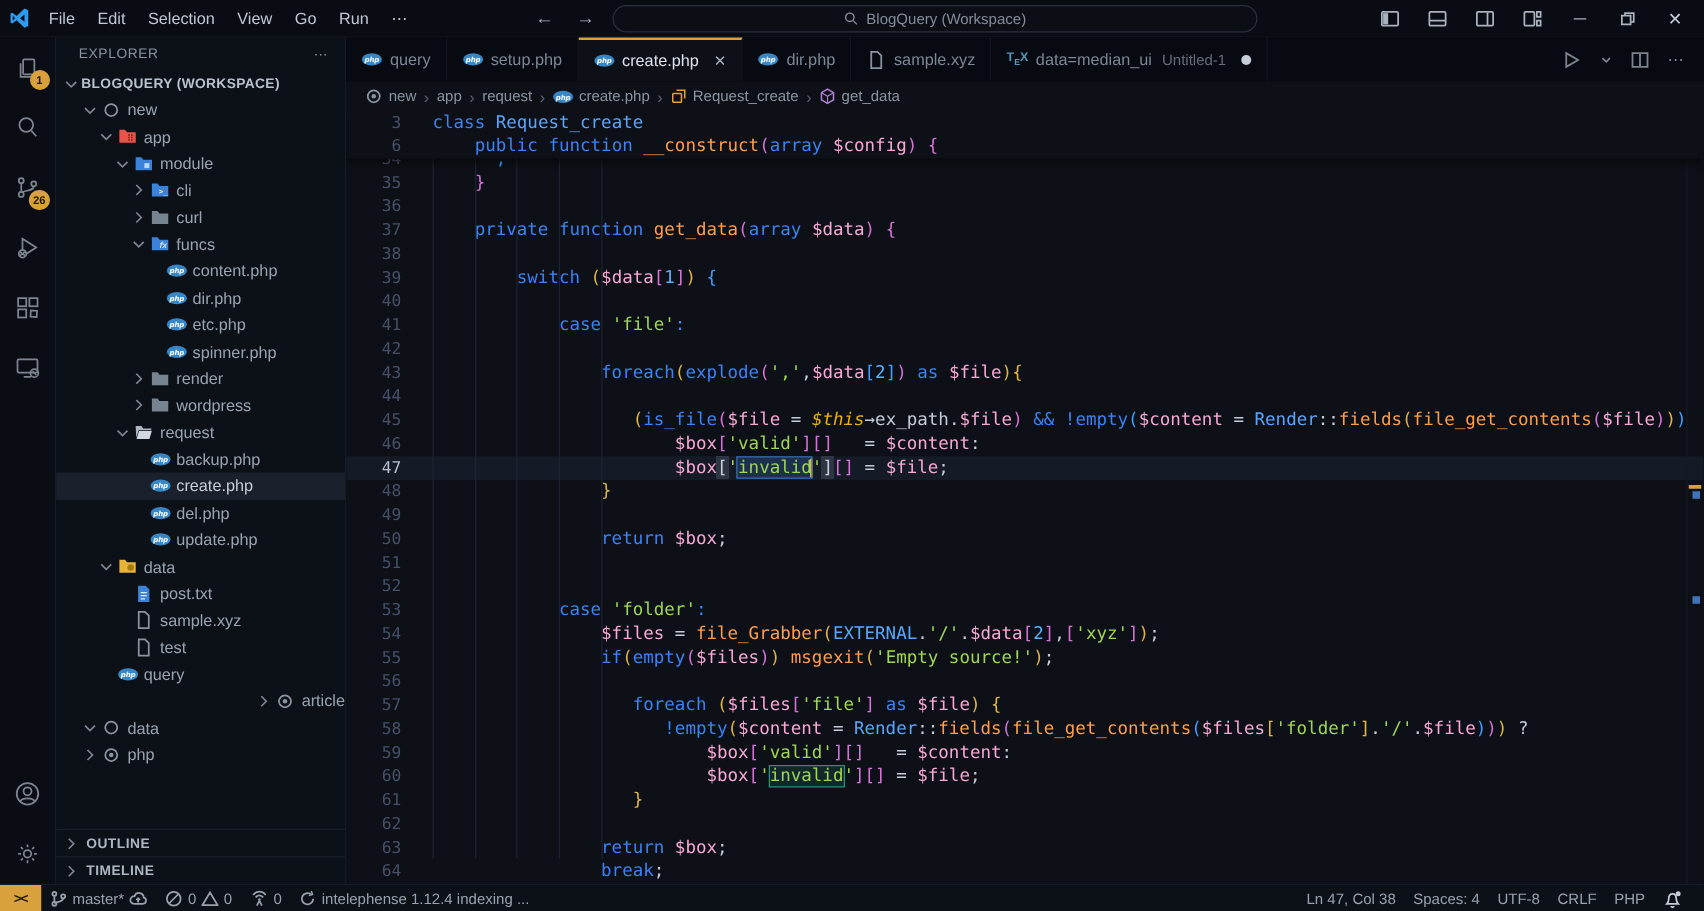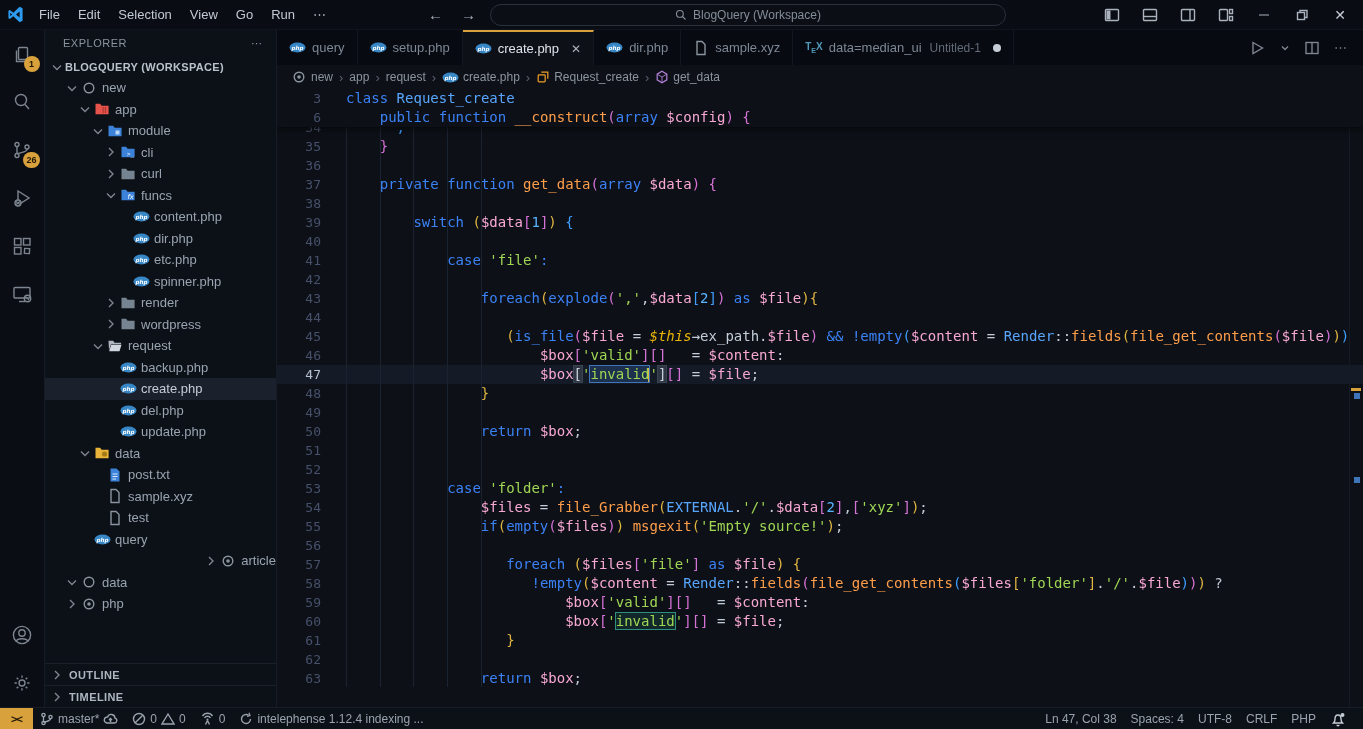--- a/index.html
+++ b/index.html
@@ -708,20 +708,21 @@
         <div class="code-row"><span class="ln">54</span><span class="tk-o">                </span><span class="tk-v">$files</span><span class="tk-o"> = </span><span class="tk-f">file_Grabber</span><span class="tk-g">(</span><span class="tk-c">EXTERNAL</span><span class="tk-o">.</span><span class="tk-s">'/'</span><span class="tk-o">.</span><span class="tk-v">$data</span><span class="tk-m">[</span><span class="tk-n">2</span><span class="tk-m">]</span><span class="tk-o">,</span><span class="tk-m">[</span><span class="tk-s">'xyz'</span><span class="tk-m">]</span><span class="tk-g">)</span><span class="tk-o">;</span></div>
         <div class="code-row"><span class="ln">55</span><span class="tk-o">                </span><span class="tk-k">if</span><span class="tk-g">(</span><span class="tk-k">empty</span><span class="tk-m">(</span><span class="tk-v">$files</span><span class="tk-m">)</span><span class="tk-g">)</span><span class="tk-o"> </span><span class="tk-f">msgexit</span><span class="tk-g">(</span><span class="tk-s">'Empty source!'</span><span class="tk-g">)</span><span class="tk-o">;</span></div>
         <div class="code-row"><span class="ln">56</span></div>
         <div class="code-row"><span class="ln">57</span><span class="tk-o">                   </span><span class="tk-k">foreach</span><span class="tk-o"> </span><span class="tk-g">(</span><span class="tk-v">$files</span><span class="tk-m">[</span><span class="tk-s">'file'</span><span class="tk-m">]</span><span class="tk-o"> </span><span class="tk-k">as</span><span class="tk-o"> </span><span class="tk-v">$file</span><span class="tk-g">)</span><span class="tk-o"> </span><span class="tk-g">{</span></div>
         <div class="code-row"><span class="ln">58</span><span class="tk-o">                      </span><span class="tk-k">!</span><span class="tk-k">empty</span><span class="tk-g">(</span><span class="tk-v">$content</span><span class="tk-o"> = </span><span class="tk-c">Render</span><span class="tk-o">::</span><span class="tk-f">fields</span><span class="tk-m">(</span><span class="tk-f">file_get_contents</span><span class="tk-b">(</span><span class="tk-v">$files</span><span class="tk-g">[</span><span class="tk-s">'folder'</span><span class="tk-g">]</span><span class="tk-o">.</span><span class="tk-s">'/'</span><span class="tk-o">.</span><span class="tk-v">$file</span><span class="tk-b">)</span><span class="tk-m">)</span><span class="tk-g">)</span><span class="tk-o"> ?</span></div>
         <div class="code-row"><span class="ln">59</span><span class="tk-o">                          </span><span class="tk-v">$box</span><span class="tk-m">[</span><span class="tk-s">'valid'</span><span class="tk-m">]</span><span class="tk-m">[</span><span class="tk-m">]</span><span class="tk-o">   = </span><span class="tk-v">$content</span><span class="tk-o">:</span></div>
         <div class="code-row"><span class="ln">60</span><span class="tk-o">                          </span><span class="tk-v">$box</span><span class="tk-m">[</span><span class="tk-s">'</span><span class="tk-X">invalid</span><span class="tk-s">'</span><span class="tk-m">]</span><span class="tk-m">[</span><span class="tk-m">]</span><span class="tk-o"> = </span><span class="tk-v">$file</span><span class="tk-o">;</span></div>
         <div class="code-row"><span class="ln">61</span><span class="tk-o">                   </span><span class="tk-g">}</span></div>
         <div class="code-row"><span class="ln">62</span></div>
         <div class="code-row"><span class="ln">63</span><span class="tk-o">                </span><span class="tk-k">return</span><span class="tk-o"> </span><span class="tk-v">$box</span><span class="tk-o">;</span></div>
+        <div class="code-row"><span class="ln">64</span><span class="tk-o">                </span><span class="tk-k">break</span><span class="tk-o">;</span></div>
         <div class="guide" style="left: 69px; top: 38px; height: 560px;"></div>
         <div class="guide" style="left: 102.72px; top: 38px; height: 560px;"></div>
         <div class="guide" style="left: 136.44px; top: 38px; height: 560px;"></div>
         <div class="guide" style="left: 170.16px; top: 38px; height: 560px;"></div>
         <div class="guide" style="left: 203.88px; top: 38px; height: 560px;"></div>
         <div class="ruler">
           <div class="rmark" style="top: 299px; left: 1px; width: 10px; height: 3px; background: rgb(217, 161, 60);"></div>
           <div class="rmark" style="top: 304px; left: 4px; width: 6px; height: 6px; background: rgb(63, 116, 184);"></div>
           <div class="rmark" style="top: 388px; left: 4px; width: 6px; height: 6px; background: rgb(63, 116, 184);"></div>
         </div>

